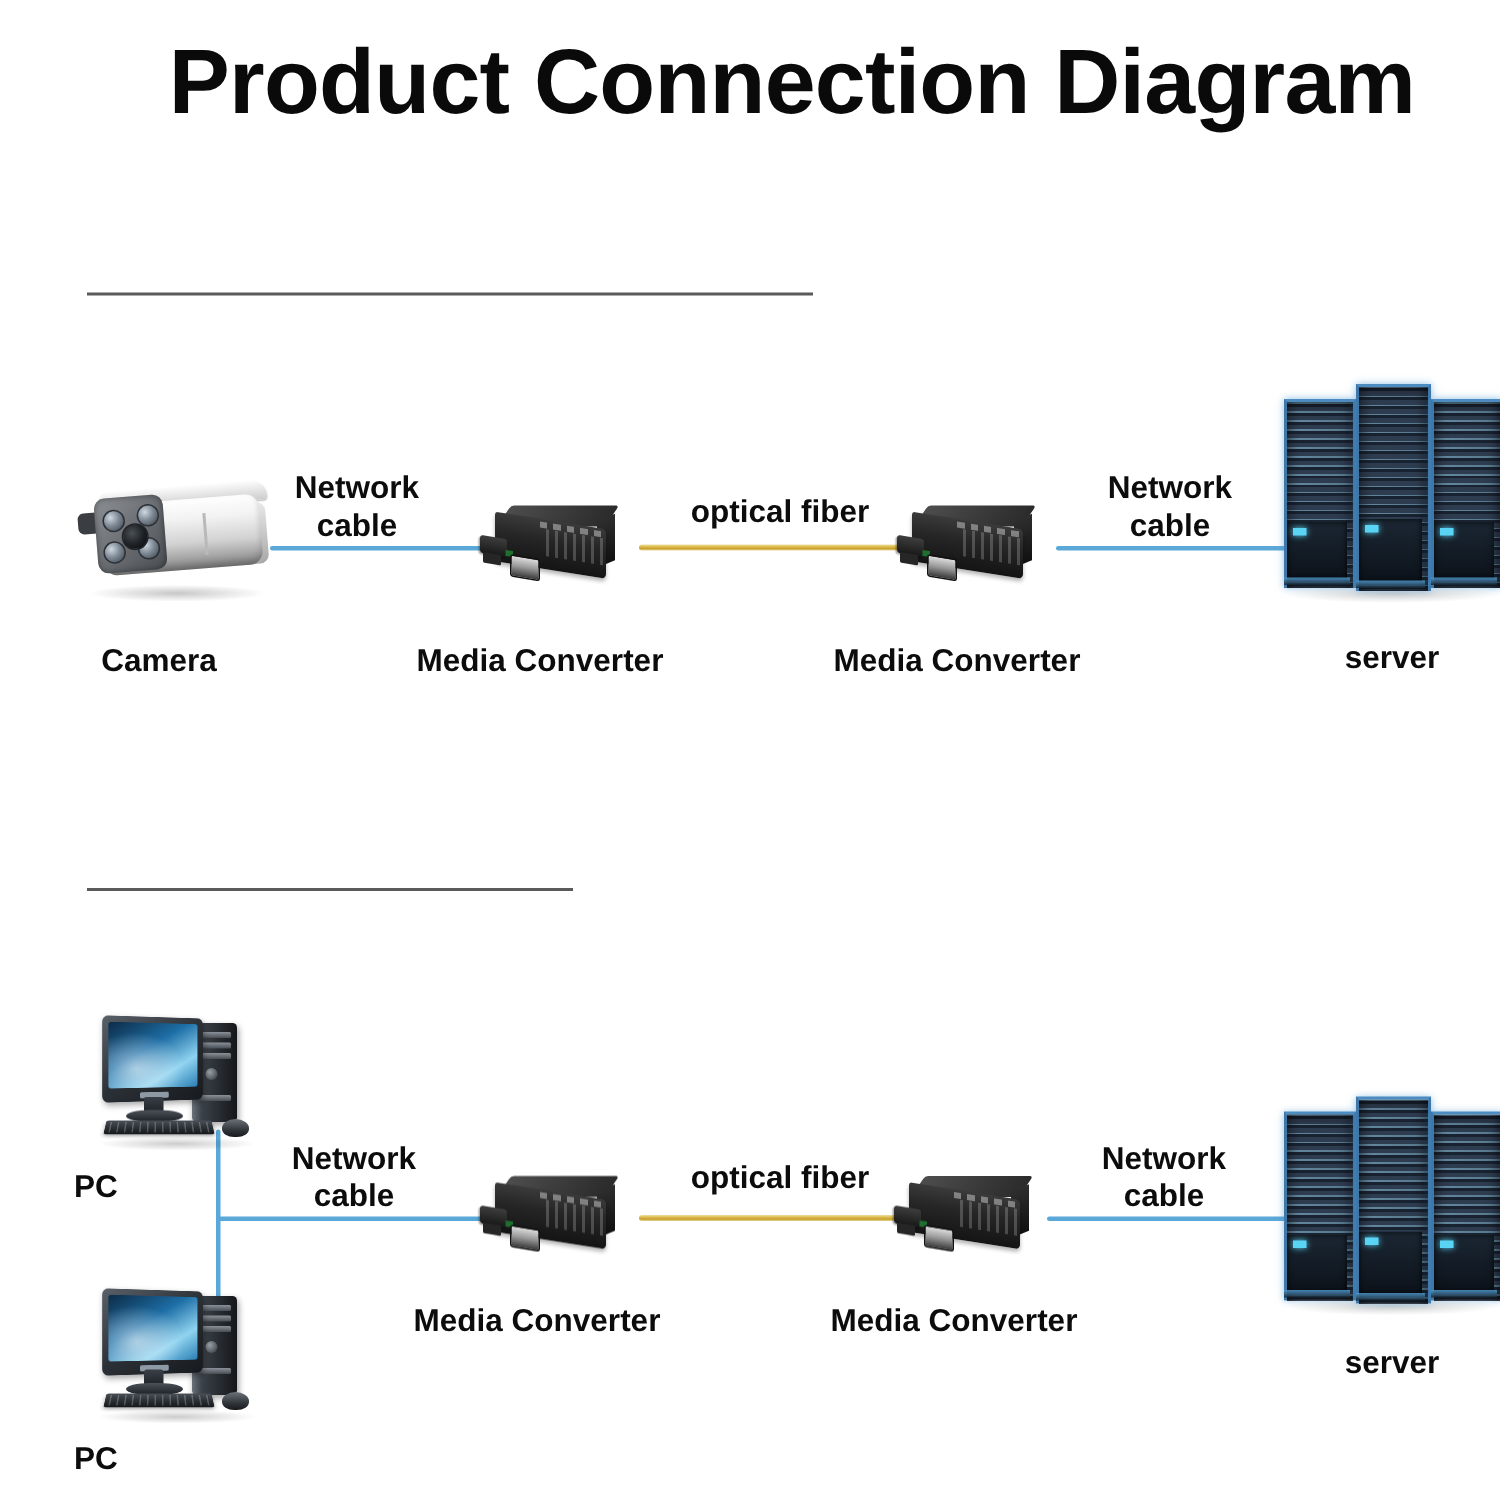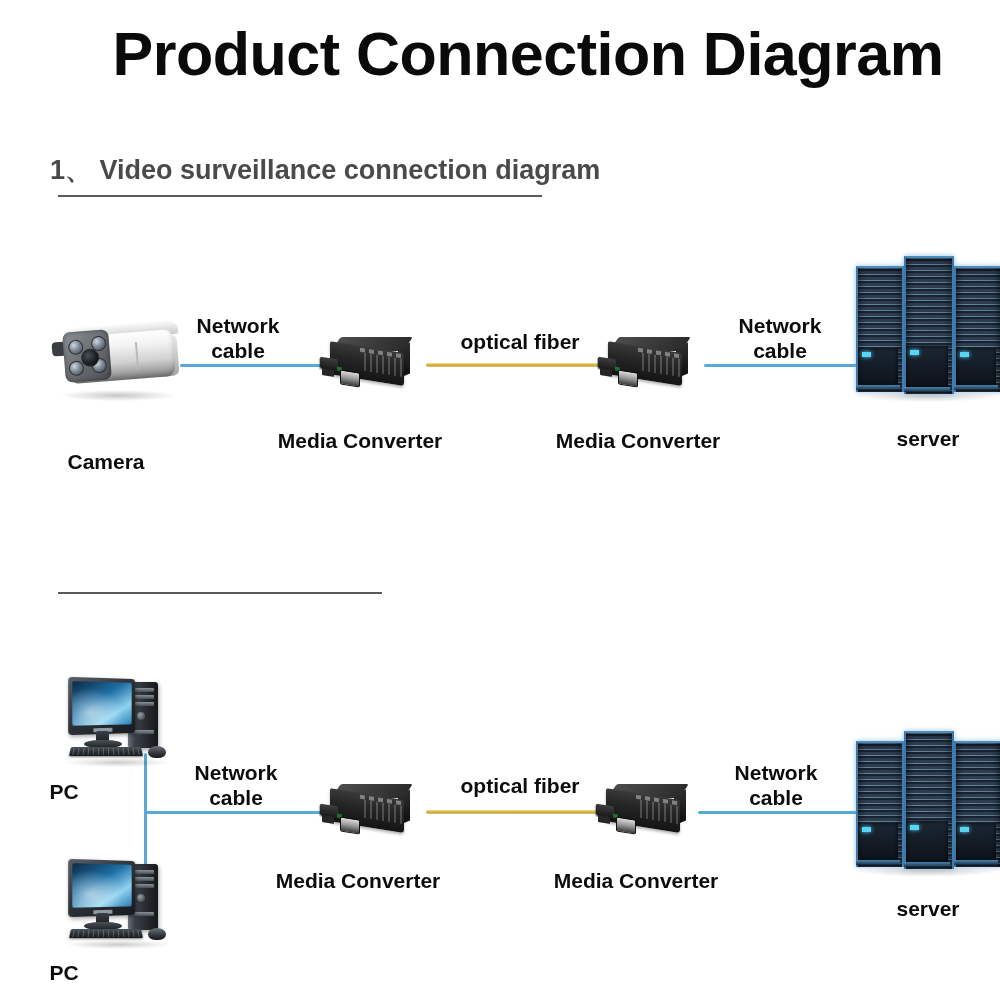--- a/index.html
+++ b/index.html
@@ -279,23 +279,20 @@
     background: radial-gradient(ellipse at center, rgba(0,0,0,.20) 0%, rgba(0,0,0,0) 72%);
   }
 </style>
 </head>
 <body>
 
 <div class="stage">
 
   <div class="abs" id="page-title">Product Connection Diagram</div>
 
-  <div class="abs section-head" style="left:22px; top:152px;">
-    <span>1、</span><span>&nbsp;</span><span>Video surveillance connection diagram</span>
-  </div>
   <div class="abs section-rule" style="left:30px; top:195px; width:484px;"></div>
 
   <div class="abs cable-h cable-net" style="left:152px; top:364px; width:148px;"></div>
   <div class="abs cable-h cable-fiber" style="left:398px; top:363px; width:180px;"></div>
   <div class="abs cable-h cable-net" style="left:676px; top:364px; width:156px;"></div>
 
   <div class="abs lbl" style="left:130px; top:313px; width:160px;">
     <div>Network</div>
     <div>cable</div>
   </div>
@@ -313,21 +310,21 @@
     <div class="abs cam-bodyline"></div>
     <div class="abs cam-tail"></div>
     <div class="abs cam-face">
       <div class="led" style="left:5px;  top:8px;"></div>
       <div class="led" style="left:28px; top:6px;"></div>
       <div class="led" style="left:4px;  top:29px;"></div>
       <div class="led" style="left:27px; top:28px;"></div>
       <div class="lens"></div>
     </div>
   </div>
-  <div class="abs lbl" style="left:0px; top:449px; width:156px;">Camera</div>
+  <div class="abs lbl" style="left:0px; top:428px; width:156px;">Camera</div>
 
   <div class="abs converter" style="left:292px; top:334px;">
     <div class="abs mc-top"></div>
     <div class="abs mc-side"></div>
     <div class="abs mc-front"></div>
     <div class="abs mc-silk"></div>
     <div class="abs mc-vents"></div>
     <div class="abs mc-sc"></div>
     <div class="abs mc-sc2"></div>
     <div class="abs mc-led"></div>

